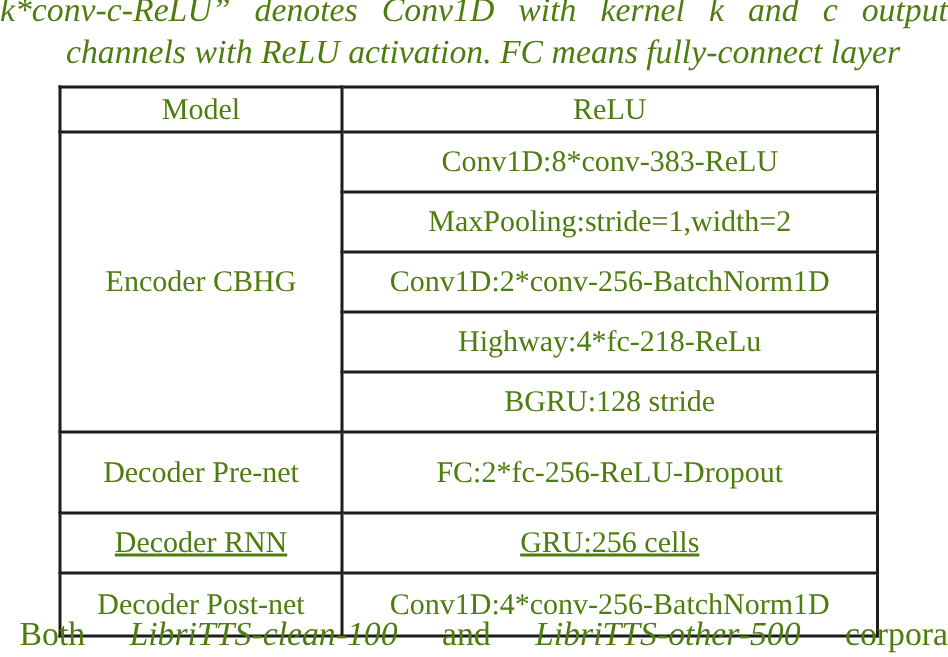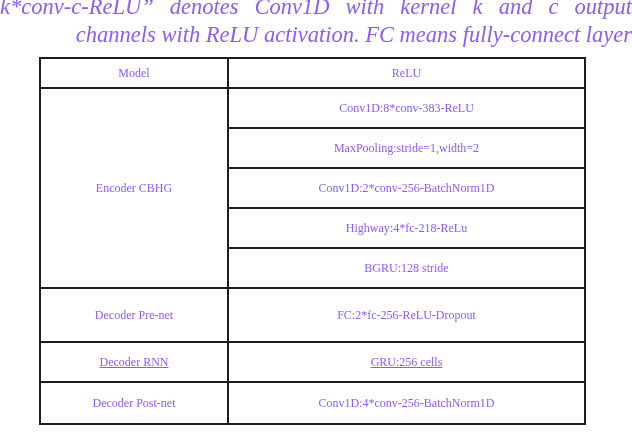--- a/index.html
+++ b/index.html
@@ -7,50 +7,50 @@
     padding: 0;
     background: #ffffff;
   }
   .page {
     position: relative;
     width: 632px;
     height: 438px;
     background: #ffffff;
     overflow: hidden;
     font-family: "Liberation Serif", "DejaVu Serif", serif;
-    color: #8b5cf6;
+    color: #4d7c0f;
   }
   
   .caption {
     position: absolute;
     left: 0;
     top: -7px;
     width: 632px;
     font-size: 22.5px;
     line-height: 28px;
     font-style: italic;
   }
   .caption-line-1 {
     text-align: justify;
     text-align-last: justify;
     white-space: nowrap;
   }
   .caption-line-2 {
-    text-align: right;
+    text-align: left;
     padding-left: 44px;
   }
   
   table.model-table {
     position: absolute;
     left: 39px;
     top: 57px;
     width: 547px;
     border-collapse: collapse;
     table-layout: fixed;
-    font-size: 12px;
+    font-size: 20px;
   }
   table.model-table th,
   table.model-table td {
     border: 2px solid #1d1d1d;
     text-align: center;
     vertical-align: middle;
     font-weight: normal;
     padding: 0;
     overflow: hidden;
   }
@@ -121,14 +121,15 @@
         <td>Decoder RNN</td>
         <td>GRU:256 cells</td>
       </tr>
       <tr class="r-postnet">
         <td>Decoder Post-net</td>
         <td>Conv1D:4*conv-256-BatchNorm1D</td>
       </tr>
     </tbody>
   </table>
 
+  <div class="footer"><span>Both </span><span class="italic">LibriTTS-clean-100</span><span> and </span><span class="italic">LibriTTS-other-500</span><span> corpora</span></div>
 
 </div>
 
 </body></html>

